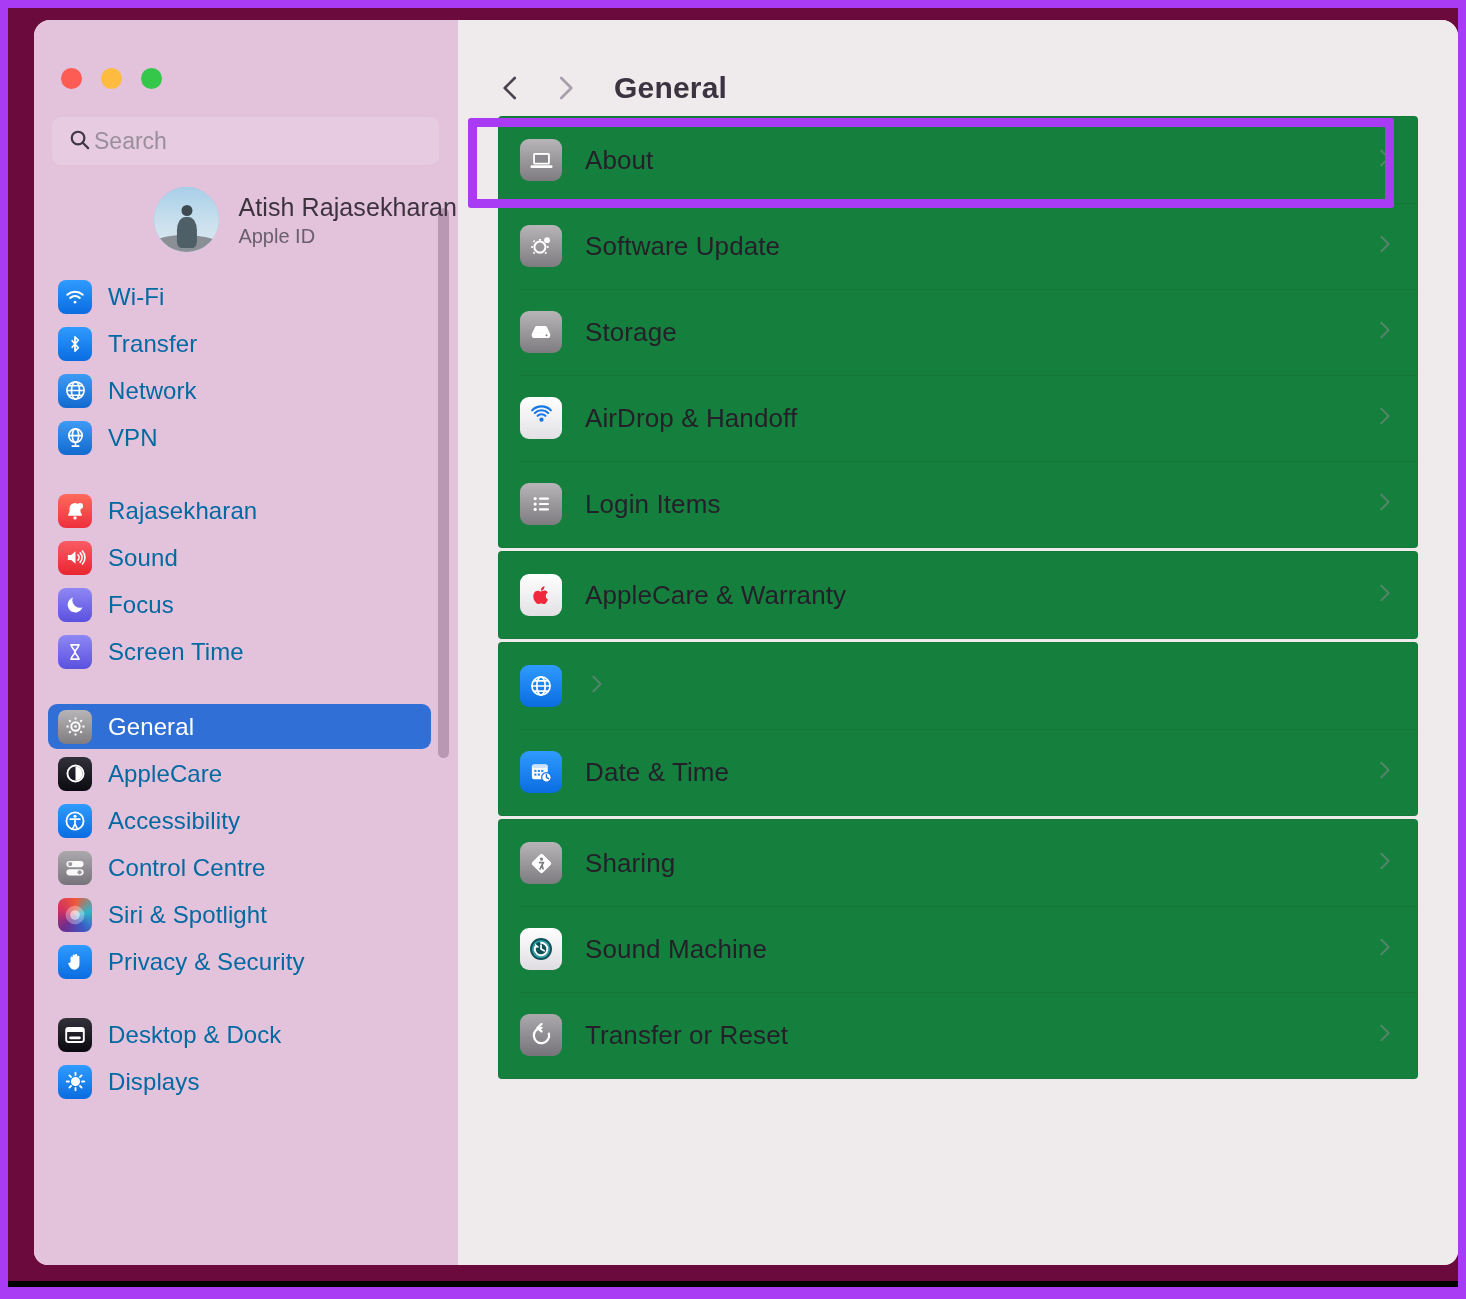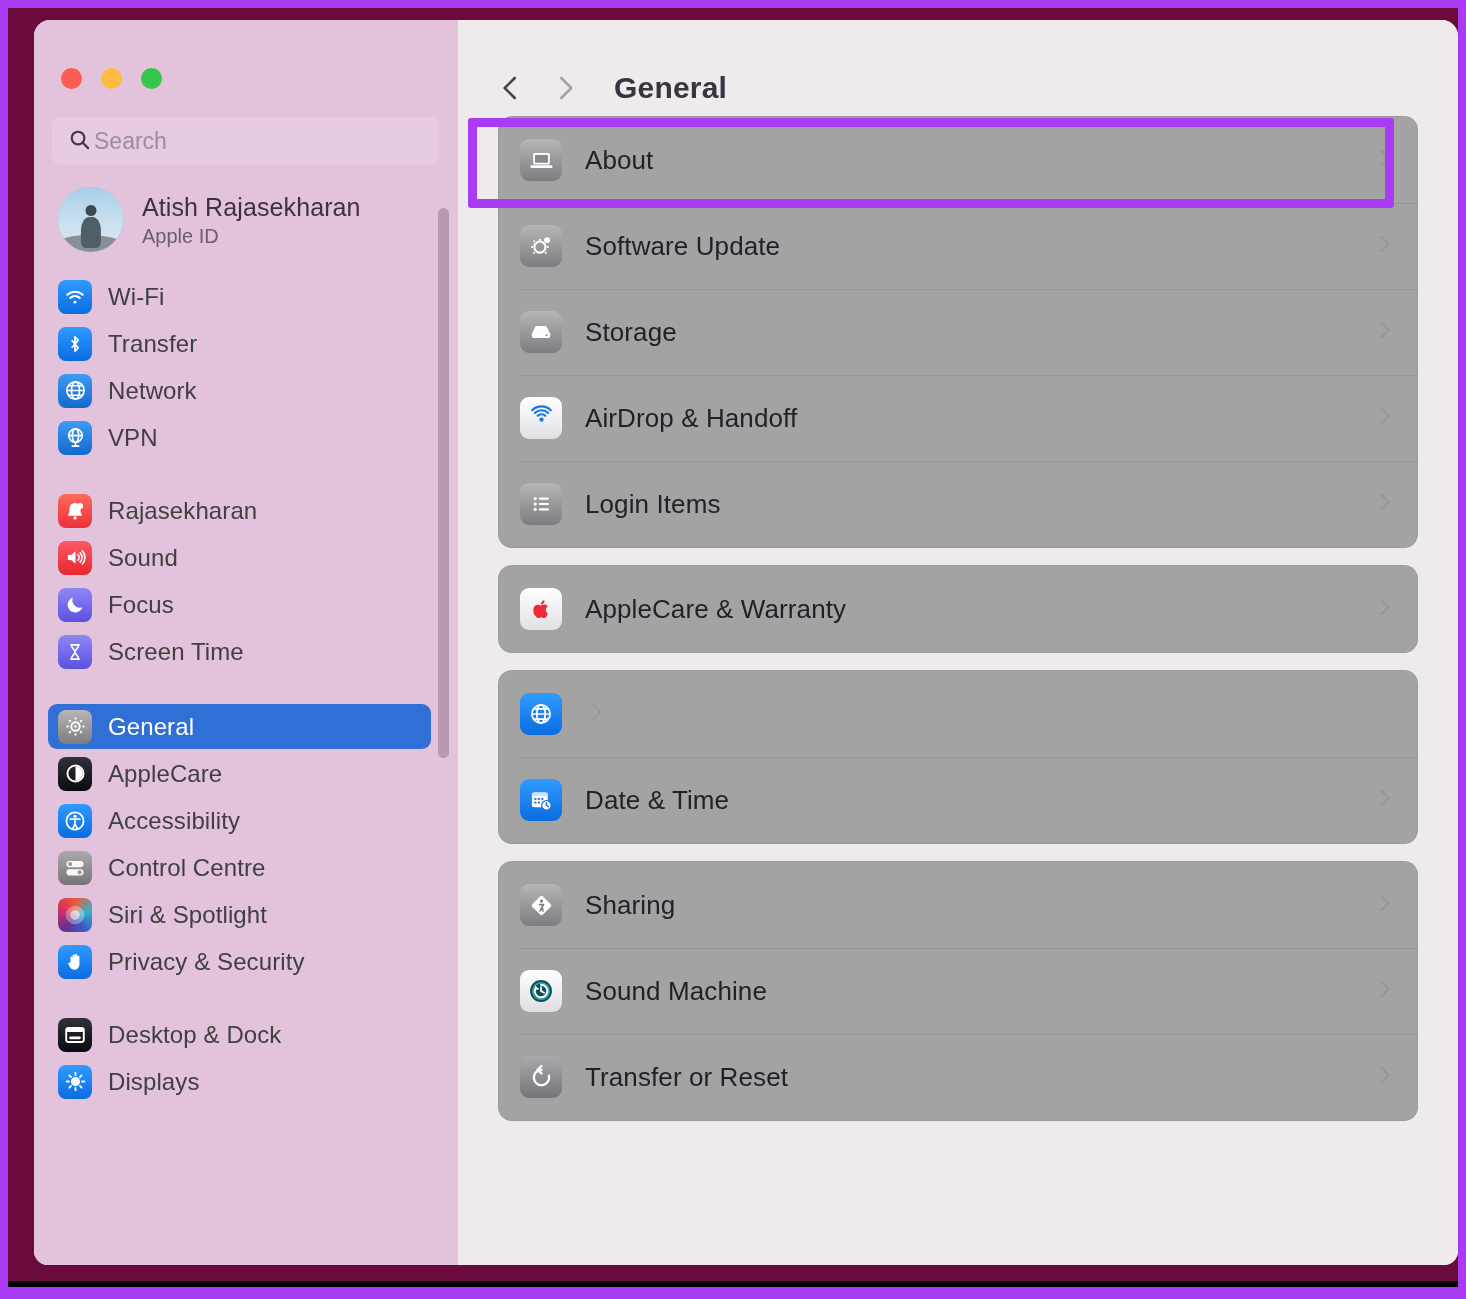--- a/index.html
+++ b/index.html
@@ -88,20 +88,21 @@
     color: #4a4150;
     width: 100%;
   }
   .search-input::placeholder { color: #9b8e9c; }
 
   .account {
     display: flex;
     align-items: center;
     gap: 19px;
     padding: 22px 0 0 24px;
+    justify-content: flex-end;
   }
   .avatar {
     width: 65px; height: 65px;
     border-radius: 50%;
     overflow: hidden;
     flex: 0 0 65px;
     background: #8fbfe0;
     position: relative;
   }
   .avatar .sky {
@@ -151,21 +152,21 @@
     height: 45px;
     margin: 2px 26px 2px 14px;
     padding: 0 10px;
     border-radius: 9px;
     cursor: default;
   }
   .sb-item.selected { background: #2F6FD6; }
   .sb-item.selected .sb-label { color: #fff; }
   .sb-label {
     font-size: 24px;
-    color: #404040;
+    color: #0369a1;
     letter-spacing: .1px;
     white-space: nowrap;
   }
 
   .sicon {
     width: 34px; height: 34px;
     border-radius: 8px;
     flex: 0 0 34px;
     display: flex; align-items: center; justify-content: center;
     overflow: hidden;
@@ -209,24 +210,24 @@
     font-size: 30px;
     font-weight: bold;
     color: #3b3440;
     margin-left: 22px;
     letter-spacing: .2px;
   }
 
   .cards { padding: 0 40px 0 40px; }
 
   .card {
-    background: #a3a3a3;
+    background: #15803d;
     border: 1px solid rgba(0,0,0,0.045);
-    border-radius: 14px;
-    margin-bottom: 17px;
+    border-radius: 4px;
+    margin-bottom: 3px;
     overflow: hidden;
   }
 
   .row {
     display: flex;
     align-items: center;
     height: 86px;
     padding: 0 22px 0 21px;
     position: relative;
     cursor: default;

